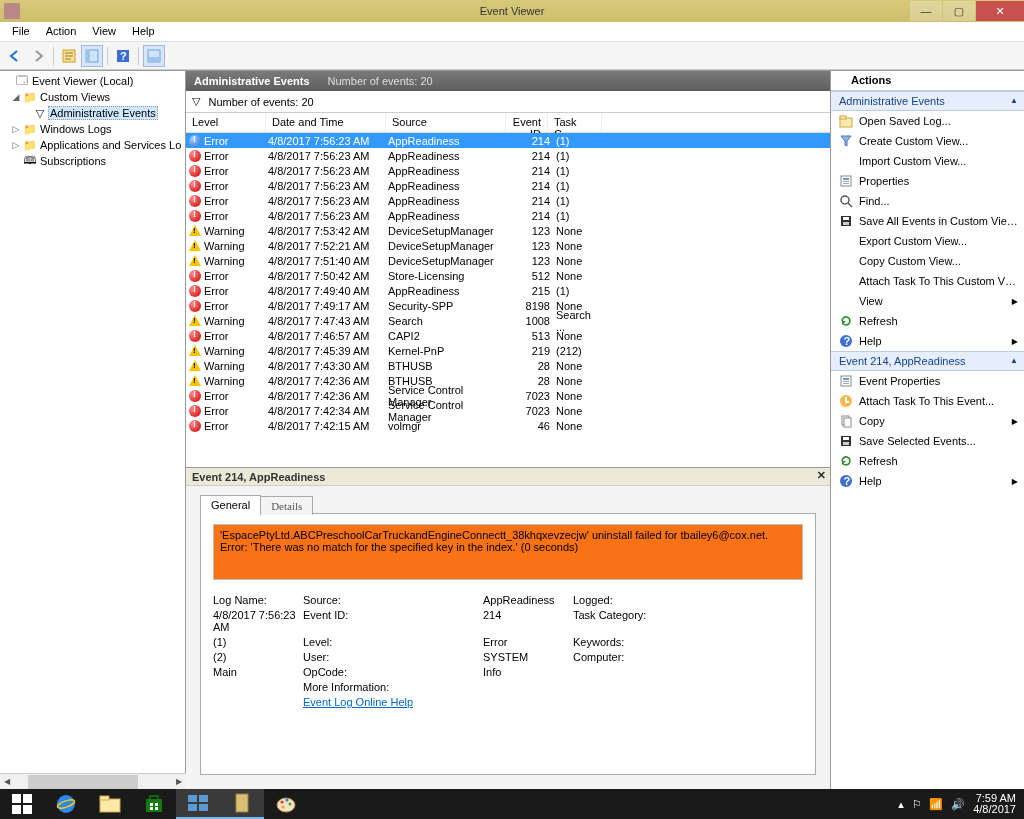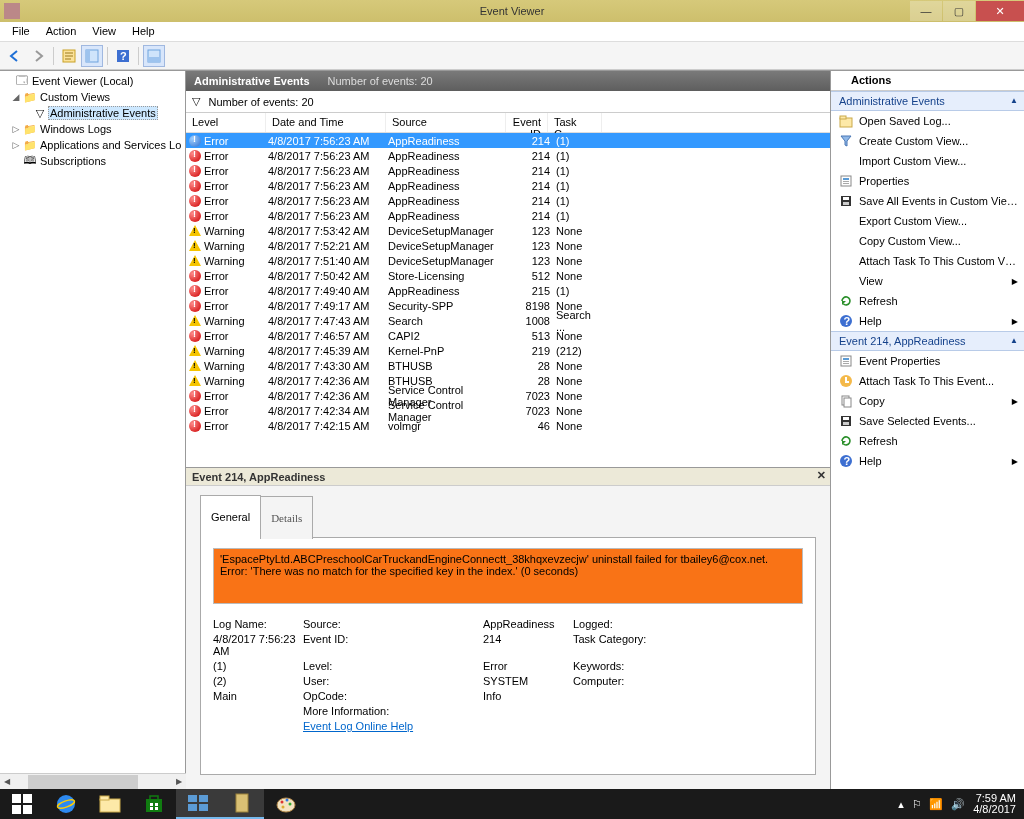--- a/index.html
+++ b/index.html
@@ -45,21 +45,21 @@
 .grid-body { flex:1; overflow:auto; background:#fff; }
 .grid-row { height:15px; display:flex; align-items:center; padding-left:2px; }
 .grid-row.selected { background:#3399ff; color:#fff; }
 .grid-row .gicon { width:14px; height:14px; display:inline-flex; align-items:center; justify-content:center; margin-right:2px; }
 .grid-row .c-level { width:64px; } .grid-row .c-date { width:120px; } .grid-row .c-src { width:120px; } .grid-row .c-eid { width:42px; text-align:right; } .grid-row .c-tc { width:48px; padding-left:6px; }
 
 .detail { height:322px; border-top:1px solid #999; background:#f4f4f4; display:flex; flex-direction:column; }
 .detail-head { height:18px; background:#ece9d8; border-bottom:1px solid #ccc; display:flex; align-items:center; padding:0 6px; font-weight:bold; color:#333; position:relative;}
 .detail-head .closex { position:absolute; right:4px; top:1px; font-weight:bold; cursor:pointer;}
 .tabs { display:flex; padding: 8px 10px 0 14px; }
-.tab { padding:15px 10px; border:1px solid #aaa; border-bottom:none; background:#fff; margin-right:-1px; position:relative; top:1px; }
+.tab { padding:3px 10px; border:1px solid #aaa; border-bottom:none; background:#fff; margin-right:-1px; position:relative; top:1px; }
 .tab.inactive { background:#f4f4f4; color:#555; top:2px;font-family:Liberation Serif, serif; }
 .tab-content { flex:1; margin:0 14px 14px 14px; border:1px solid #aaa; background:#fff; padding:10px 12px; overflow:auto;}
 .msg-box { border:1px solid #bbb; padding:4px 6px; height:56px; background:#f97316; margin-bottom:14px; overflow:auto;}
 .props { display:grid; grid-template-columns: 90px 180px 90px 180px; row-gap:3px;}
 .props .k { color:#000; } .props .v { color:#000; }
 .props a { color:#0066cc; text-decoration:underline; }
 
 .right { width:193px; background:#fff; display:flex; flex-direction:column;}
 .right-head { height:20px; background:#fff; border-bottom:1px solid #ccc; padding:3px 20px; font-weight:bold;}
 .r-section { background:#e6eefc; border-top:1px solid #b8cbe8; border-bottom:1px solid #b8cbe8; padding:3px 8px; color:#15428b; font-weight:normal; position:relative;}
@@ -475,20 +475,29 @@
               <rect x="4" y="4" width="6" height="2" fill="#5b9bd5"></rect>
               <rect x="4" y="7" width="6" height="1" fill="#aaa"></rect>
               <rect x="4" y="9" width="6" height="1" fill="#aaa"></rect>
             </svg>
           </span>
           <span class="rlbl">Properties</span>
         </div>
         <div class="r-item">
           <span class="ricon">
             <svg width="14" height="14">
+              <circle cx="6" cy="6" r="4" fill="none" stroke="#555" stroke-width="1.5"></circle>
+              <line x1="9" y1="9" x2="13" y2="13" stroke="#555" stroke-width="1.5"></line>
+            </svg>
+          </span>
+          <span class="rlbl">Find...</span>
+        </div>
+        <div class="r-item">
+          <span class="ricon">
+            <svg width="14" height="14">
               <rect x="2" y="2" width="10" height="10" fill="#333"></rect>
               <rect x="4" y="3" width="6" height="3" fill="#fff"></rect>
               <rect x="4" y="8" width="6" height="3" fill="#ccc"></rect>
             </svg>
           </span>
           <span class="rlbl">Save All Events in Custom View ...</span>
         </div>
         <div class="r-item">
           <span class="ricon">
             <span style="width:14px;display:inline-block"></span>

